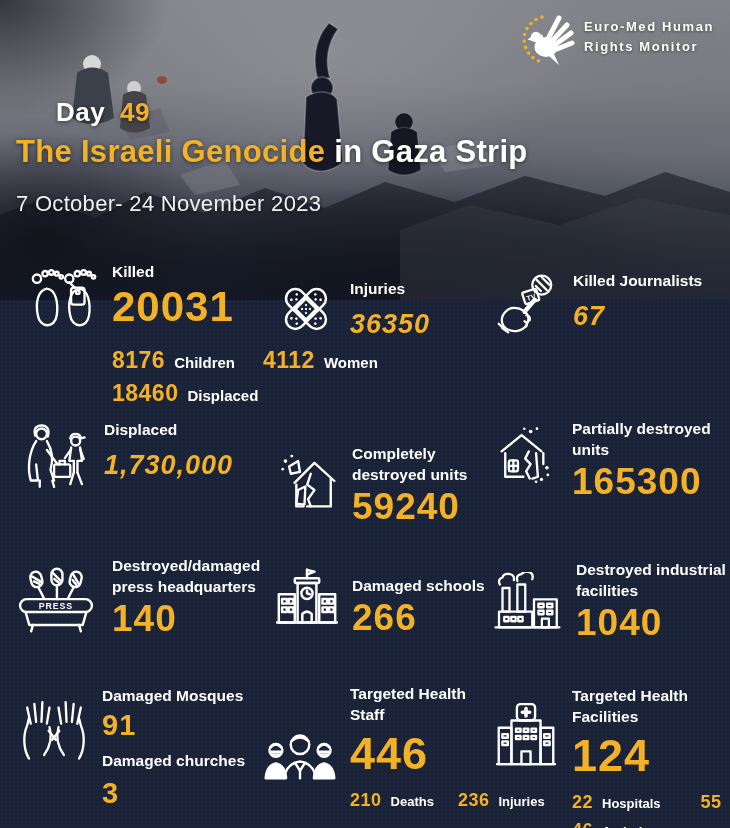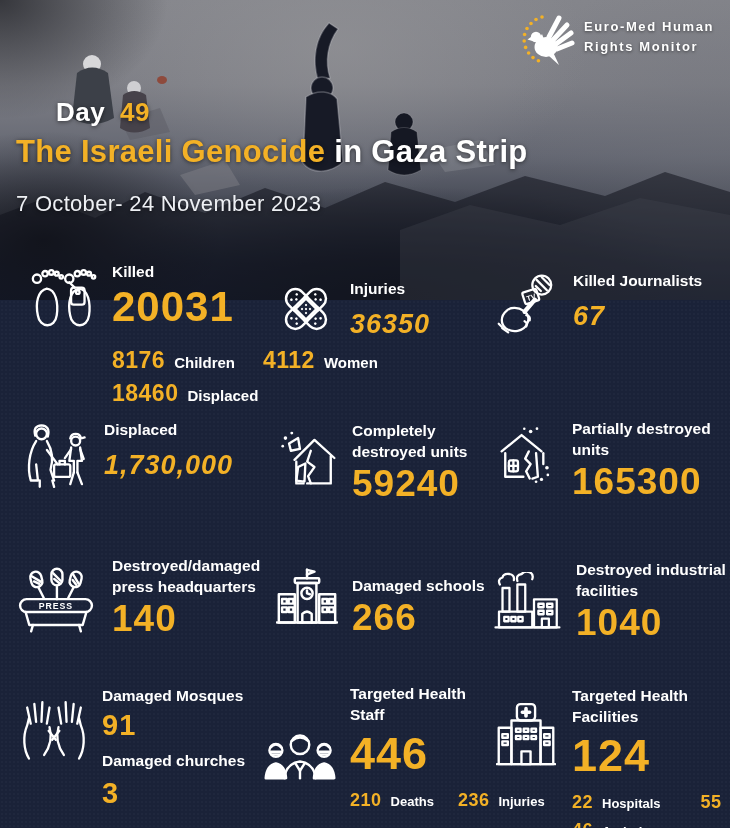--- a/index.html
+++ b/index.html
@@ -248,21 +248,21 @@
         <path d="M60,57 L56,70 M64,57 L69,70"></path>
         <path d="M57,31 L50,41 M67,31 L71,42"></path>
       </svg>
     </span>
     <div class="txt">
       <div class="lbl">Displaced</div>
       <div class="num n33">1,730,000</div>
     </div>
   </section>
 
-  <section class="cell" style="left:280px;top:421px">
+  <section class="cell" style="left:280px;top:444px">
     <span class="icon" style="margin-top:8px">
       <svg class="ic" width="58" height="58" viewBox="0 0 64 64">
         <circle class="dot" cx="6" cy="10" r="2"></circle>
           <circle class="dot" cx="13" cy="4.5" r="1.6"></circle>
           <circle class="dot" cx="3" cy="19" r="1.5"></circle>
         <path d="M10,16 L20,10 L22,22 L12,24 Z"></path>
         <path d="M16,34 L38,12 L60,32"></path>
         <path d="M56,30 L56,60 L30,60"></path>
         <path d="M18,36 L18,60 L26,60"></path>
         <path d="M34,24 L30,36 L38,42 L31,52 L34,60"></path>

